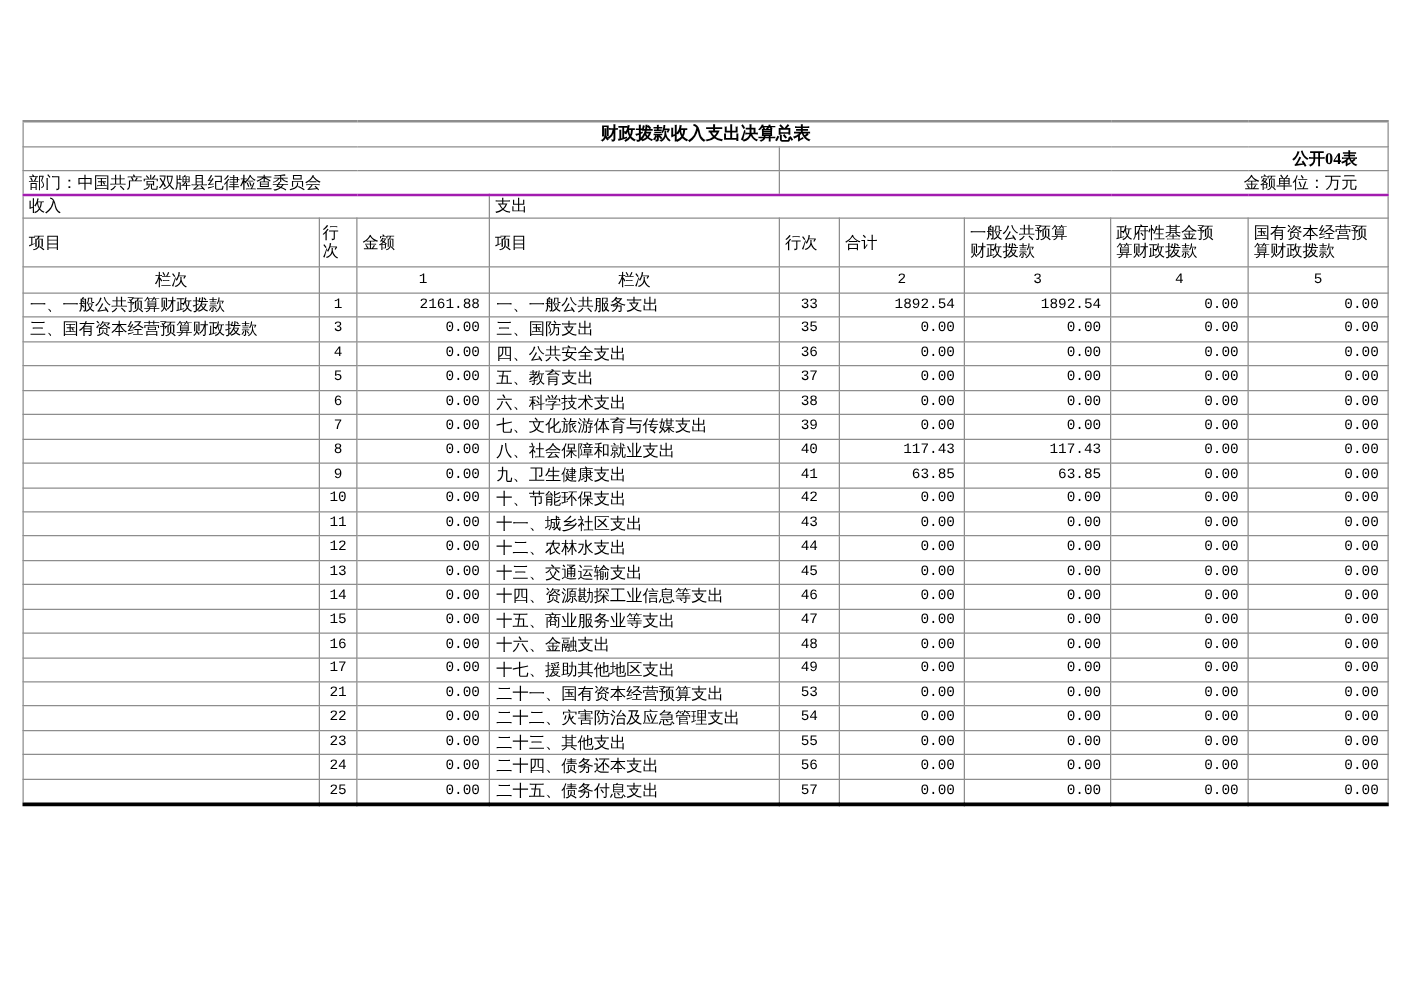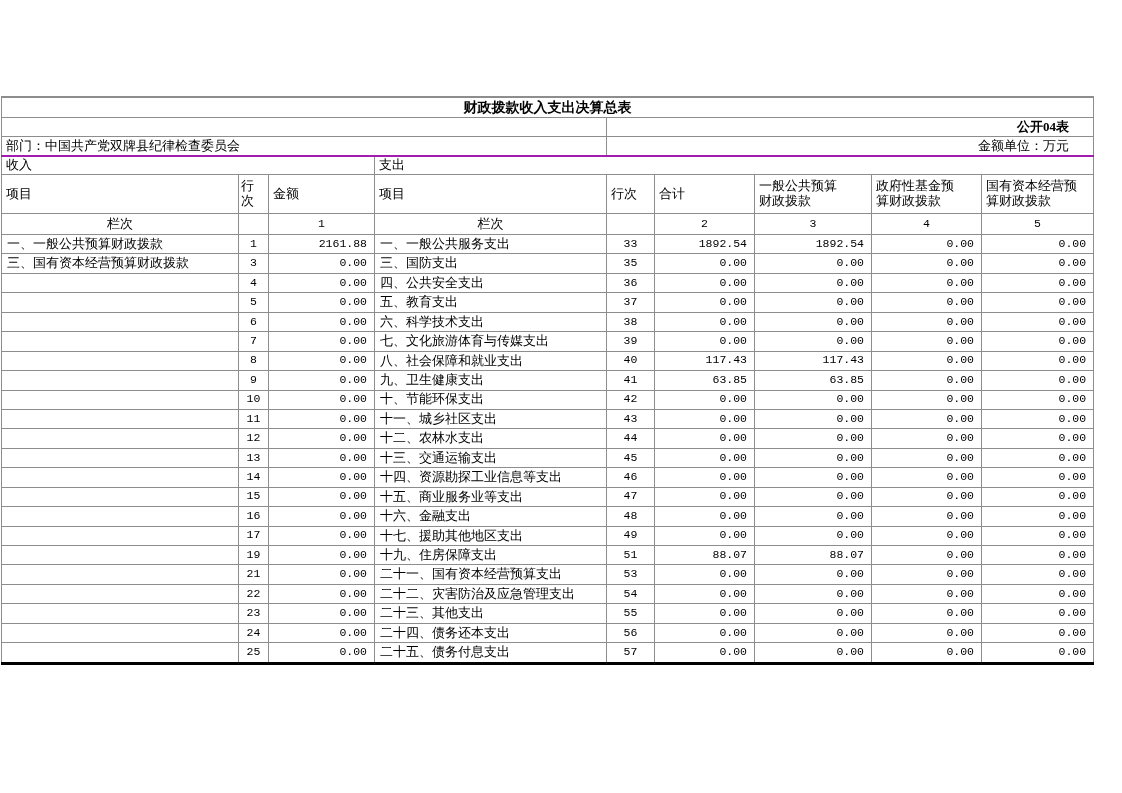--- a/index.html
+++ b/index.html
@@ -1,21 +1,21 @@
 <!DOCTYPE html>
 <html><head>
 <meta charset="utf-8">
 <style>
   html,body { margin:0; padding:0; }
   body {
     width:1122px; height:793px; position:relative;
     background:#ffffff; color:#000;
     font-family:"Liberation Serif","DejaVu Serif",serif;
   }
-  .sheet { position:absolute; left:1px; top:96px; }
+  .sheet { position:absolute; left:18px; top:96px; }
   table.fiscal {
     border-collapse:collapse; table-layout:fixed; width:1092px;
     border-left:1px solid #808080; border-right:1px solid #808080;
     border-top:2px solid #8d8d8d; border-bottom:3px solid #000;
   }
   td {
     border:1px solid #8d8d8d;
     font-size:13px; line-height:1.12; padding:0 4px;
     overflow:hidden; white-space:nowrap; vertical-align:middle;
   }
@@ -288,31 +288,20 @@
           <td class="money mono">0.00</td>
           <td class="item">十七、援助其他地区支出</td>
           <td class="lineno mono">49</td>
           <td class="money mono">0.00</td>
           <td class="money mono">0.00</td>
           <td class="money mono">0.00</td>
           <td class="money mono">0.00</td>
         </tr>
 
 
-        <tr class="data-row">
-          <td class="item"></td>
-          <td class="lineno mono">19</td>
-          <td class="money mono">0.00</td>
-          <td class="item">十九、住房保障支出</td>
-          <td class="lineno mono">51</td>
-          <td class="money mono">88.07</td>
-          <td class="money mono">88.07</td>
-          <td class="money mono">0.00</td>
-          <td class="money mono">0.00</td>
-        </tr>
 
 
         <tr class="data-row">
           <td class="item"></td>
           <td class="lineno mono">21</td>
           <td class="money mono">0.00</td>
           <td class="item">二十一、国有资本经营预算支出</td>
           <td class="lineno mono">53</td>
           <td class="money mono">0.00</td>
           <td class="money mono">0.00</td>

